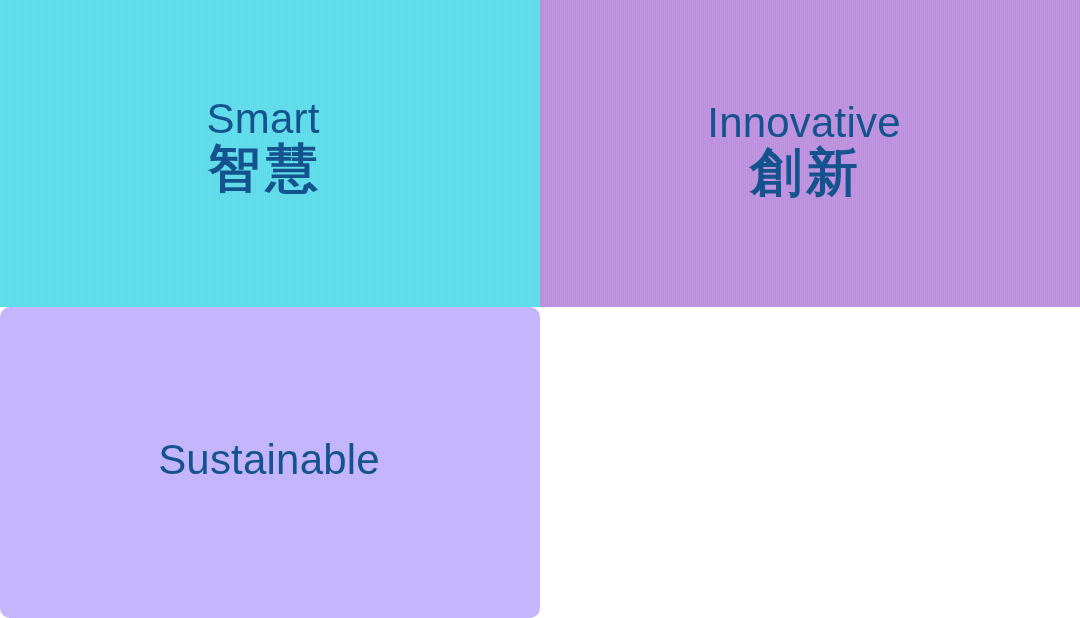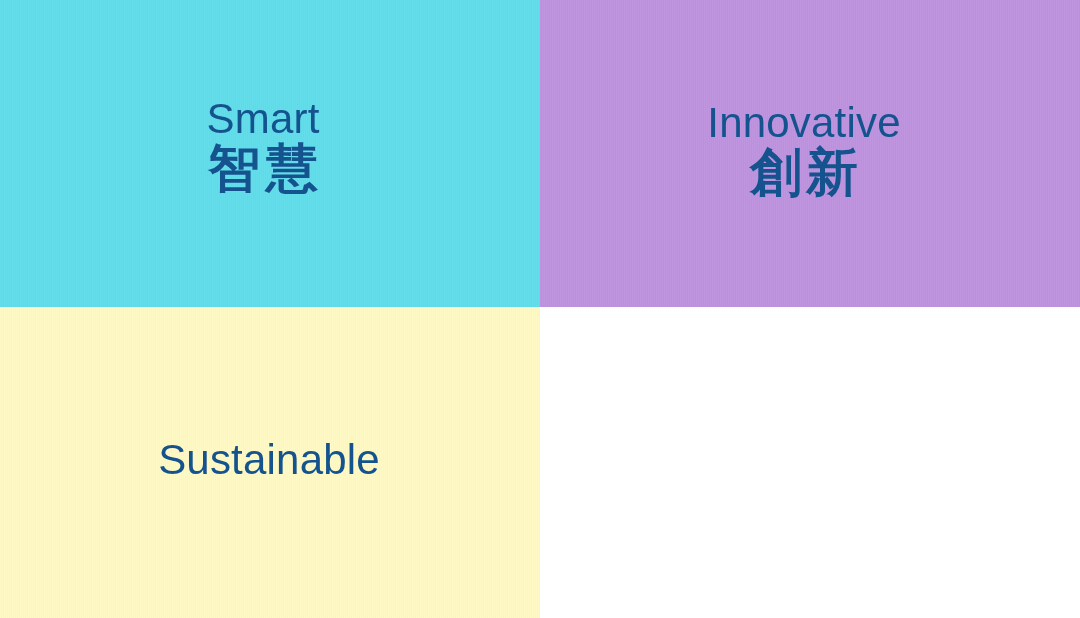--- a/index.html
+++ b/index.html
@@ -96,19 +96,19 @@
   </section>
 
 
   <section class="quad q-innovative" style="background-color: rgb(190, 146, 222);">
     <div class="textblock">
       <span class="label-en">Innovative</span>
       <span class="label-zh">創新</span>
     </div>
   </section>
 
-  <section class="quad q-sustainable" style="background-color: #fef9c3;">
+  <section class="quad q-sustainable" style="background-color: #c4b5fd; border-radius: 10px;">
     <div class="textblock">
       <span class="label-en">Sustainable</span>
     </div>
   </section>
 
 </div>
 
 </body></html>

